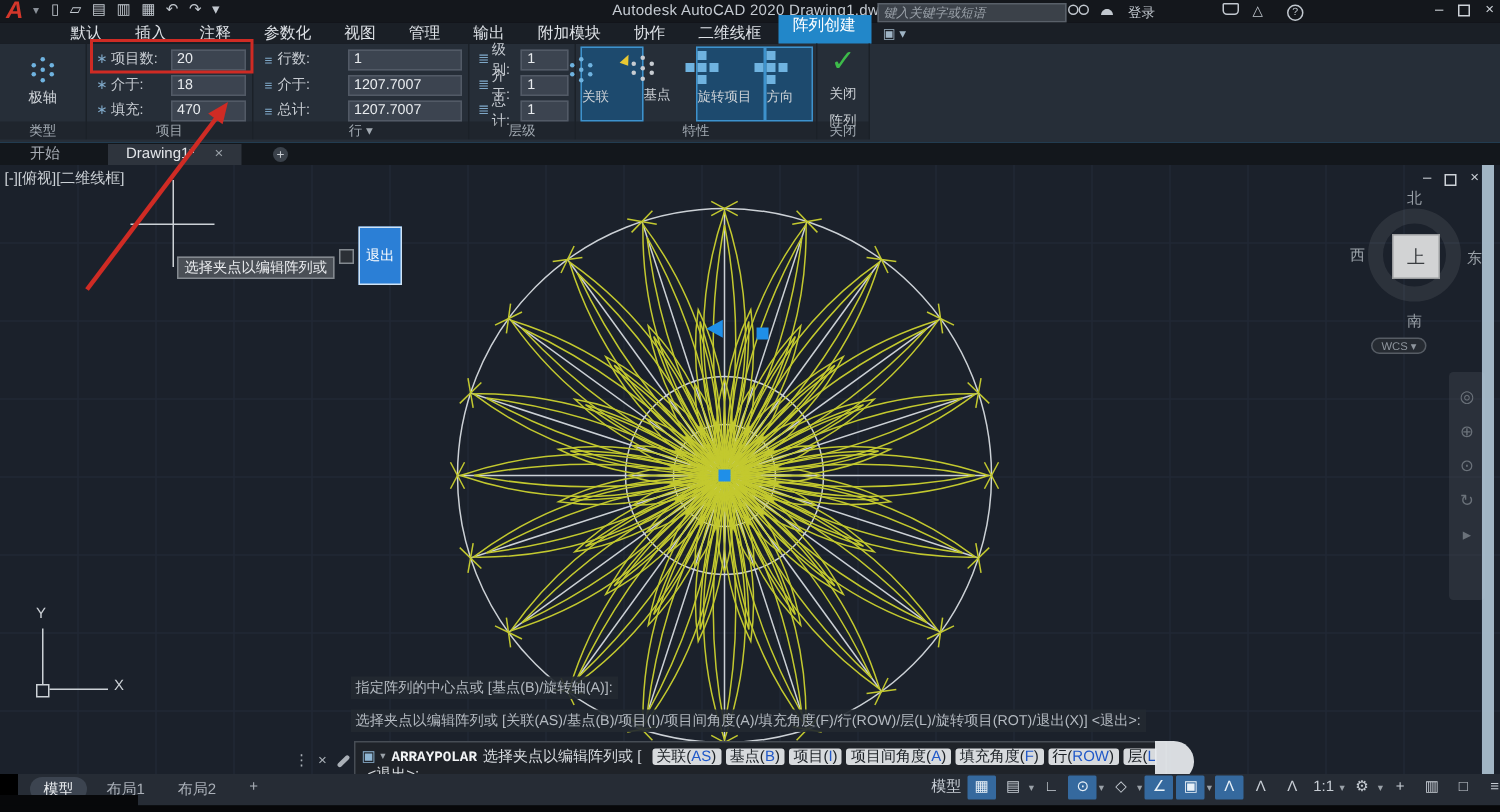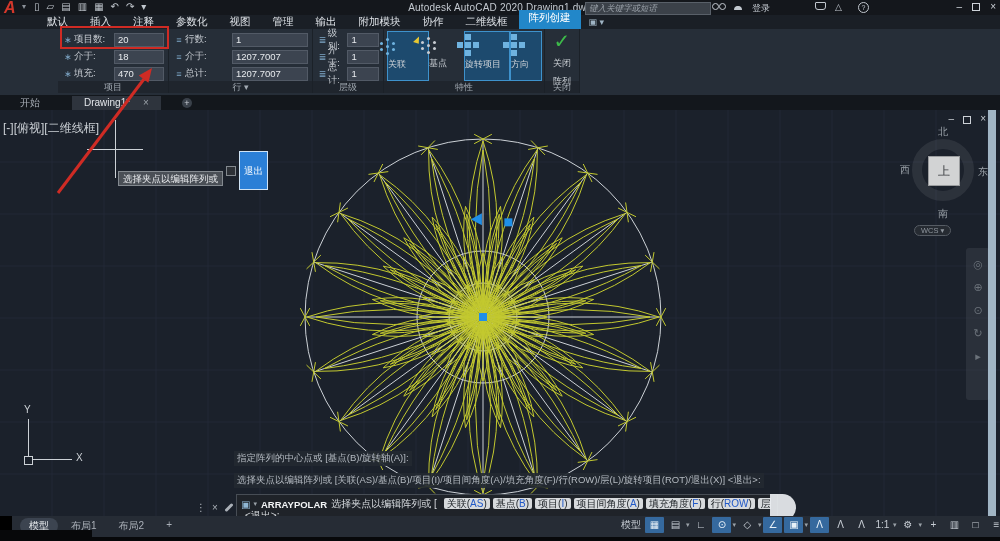--- a/index.html
+++ b/index.html
@@ -51,21 +51,21 @@
     border-right:2px solid transparent;border-bottom:7px solid #e8c832;transform:rotate(18deg);}
   #close-check{color:#3dbb4a;font-size:20px;font-weight:bold;line-height:20px;}
   
   #filetabs{left:0;top:95px;width:1000px;height:15px;background:#13171c;color:#a7adb5;font-size:10px;}
   .ftab{position:absolute;top:1px;height:14px;line-height:14px;padding:0 12px;cursor:default;}
   .ftab.active{background:#2e343d;color:#e3e6ea;}
   #ftab-plus{position:absolute;left:182px;top:3px;width:10px;height:10px;border-radius:50%;background:#3a414a;
     color:#c9ced4;font-size:9px;line-height:10px;text-align:center;}
   
   #draw{left:0;top:110px;width:1000px;height:406px;background:#1b212b;overflow:hidden;}
-  #vp-label{left:3px;top:2px;color:#ccd1d6;font-size:12px;margin-top:8px;}
+  #vp-label{left:3px;top:2px;color:#ccd1d6;font-size:10px;}
   #vp-winbtns{right:14px;top:3px;color:#c9ced4;font-size:10px;display:flex;gap:9px;align-items:center;}
   #crosshair .v{left:115px;top:10px;width:1px;height:58px;background:#ccd1d6;}
   #crosshair .h{left:87px;top:39px;width:56px;height:1px;background:#ccd1d6;}
   #dyn-tip{left:118px;top:41px;display:flex;align-items:center;gap:3px;font-size:9.5px;}
   #dyn-tip .txt{background:#4a4f56;border:1px solid #83898f;color:#e9ebee;padding:0 4px;height:13px;line-height:13px;margin-top:16px;}
   #dyn-tip .mini{width:8px;height:8px;border:1px solid #83898f;background:#2c3036;}
   #dyn-tip .chip{background:#2b7fd6;border:1px solid #cfe3f5;color:#fff;padding:12px 4px;height:13px;line-height:13px;}
   
   #vcube{left:900px;top:15px;width:90px;height:110px;color:#9aa1a8;font-size:10px;}
   #vc-ring{left:12px;top:14px;width:62px;height:62px;border:10px solid rgba(255,255,255,.08);border-radius:50%;box-sizing:border-box;}
@@ -80,21 +80,21 @@
     color:#6b727a;font-size:11px;}
   #vscroll{left:988px;top:0;width:8px;height:406px;background:#b9cfdf;opacity:.85;}
   
   .cmd-hist{position:absolute;left:234px;background:rgba(35,41,49,.92);color:#b4bac1;font-size:9.5px;
     padding:1px 3px;white-space:nowrap;text-align:center;}
   #cmdwin{left:236px;top:384px;width:542px;height:27px;background:#1f2329;border:1px solid #474d55;
     color:#d6dade;font-size:10px;box-sizing:border-box;}
   #cmdwin .line1{position:absolute;left:4px;top:2px;display:flex;align-items:center;gap:4px;white-space:nowrap;
     width:530px;overflow:hidden;}
   #cmdwin .line2{position:absolute;left:8px;top:14px;}
-  #cmd-name{font-weight:bold;color:#f2f4f6;font-family:Liberation Sans, sans-serif;font-size:9.5px;}
+  #cmd-name{font-weight:bold;color:#f2f4f6;font-family:Liberation Mono, monospace;font-size:9.5px;}
   .cmd-chip{background:#d7dadd;border-radius:2px;color:#1c2126;padding:0 3px;margin-left:3px;}
   .cmd-chip .key{color:#2058c8;}
   #cmd-swoosh{left:770px;top:384px;width:26px;height:27px;background:#e9edf0;border-radius:0 14px 14px 0/0 14px 14px 0;opacity:.92;}
   #cmd-left{left:196px;top:392px;display:flex;gap:6px;align-items:center;color:#aab0b7;font-size:10px;}
   .wrench{display:inline-block;width:10px;height:3px;background:#aab0b7;border-radius:2px;transform:rotate(-45deg);}
   
   #ucs .yline{left:28px;top:309px;width:1px;height:40px;background:#ccd1d6;}
   #ucs .xline{left:28px;top:349px;width:44px;height:1px;background:#ccd1d6;}
   #ucs .ylab{left:24px;top:294px;color:#ccd1d6;font-size:10px;}
   #ucs .xlab{left:76px;top:342px;color:#ccd1d6;font-size:10px;}
@@ -155,20 +155,25 @@
       <span class="mtab">输出</span>
       <span class="mtab">附加模块</span>
       <span class="mtab">协作</span>
       <span class="mtab">二维线框</span>
       <span id="ctx-tab">阵列创建</span>
       <span id="ribbon-toggle">▣ ▾</span>
     </div>
 </div>
 
 <div id="ribbon" class="abs">
+  <div class="panel" style="left:0;width:57px">
+    <div class="abs" style="left:15px;top:8px"><span class="dots blue" style="margin:8px 12px"></span></div>
+    <div class="abs" style="left:0;width:57px;top:30px;text-align:center;font-size:9.5px">极轴</div>
+    <div class="plabel">类型</div>
+  </div>
 
   <div class="panel" style="left:58px;width:110px">
     <div class="rrow" style="left:4px;top:3px;width:102px">
       <span class="ric">∗</span>
       <span class="rlab">项目数:</span>
       <span class="rfield" style="width:42px">20</span>
     </div>
     <div class="rrow" style="left:4px;top:20px;width:102px">
       <span class="ric">∗</span>
       <span class="rlab">介于:</span>

